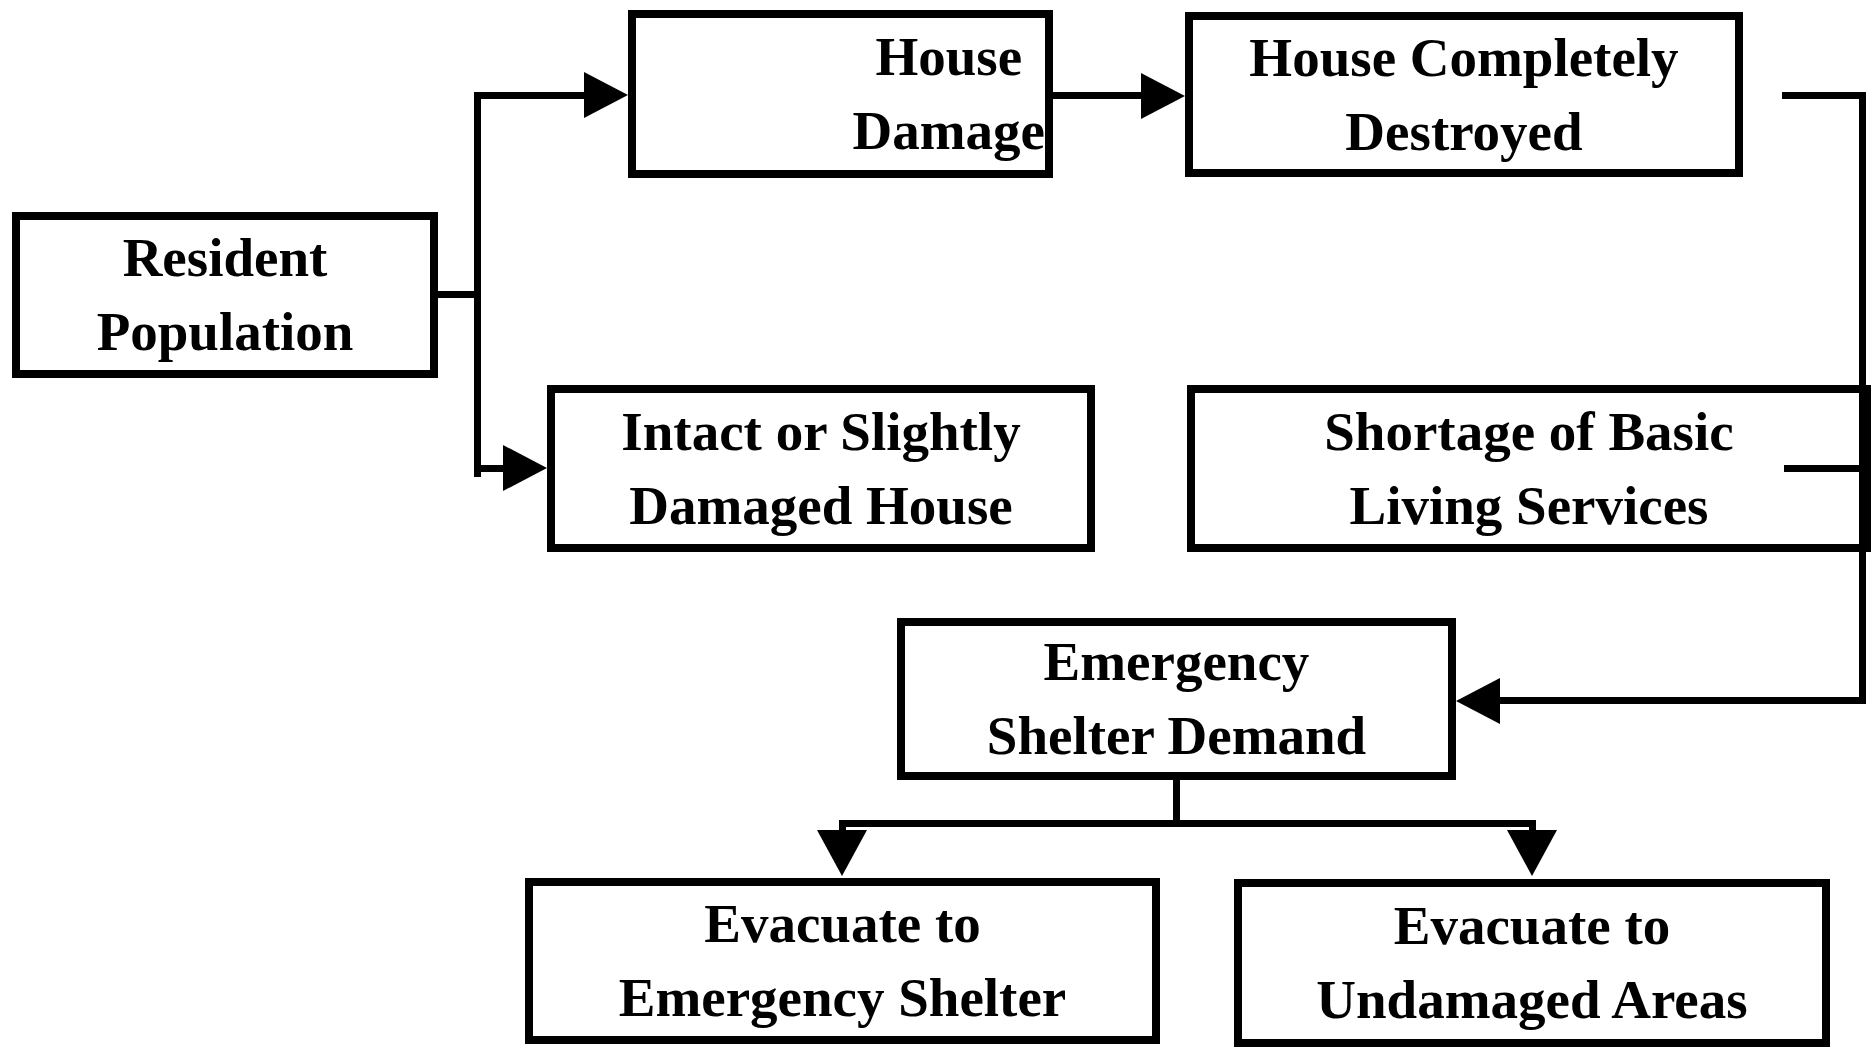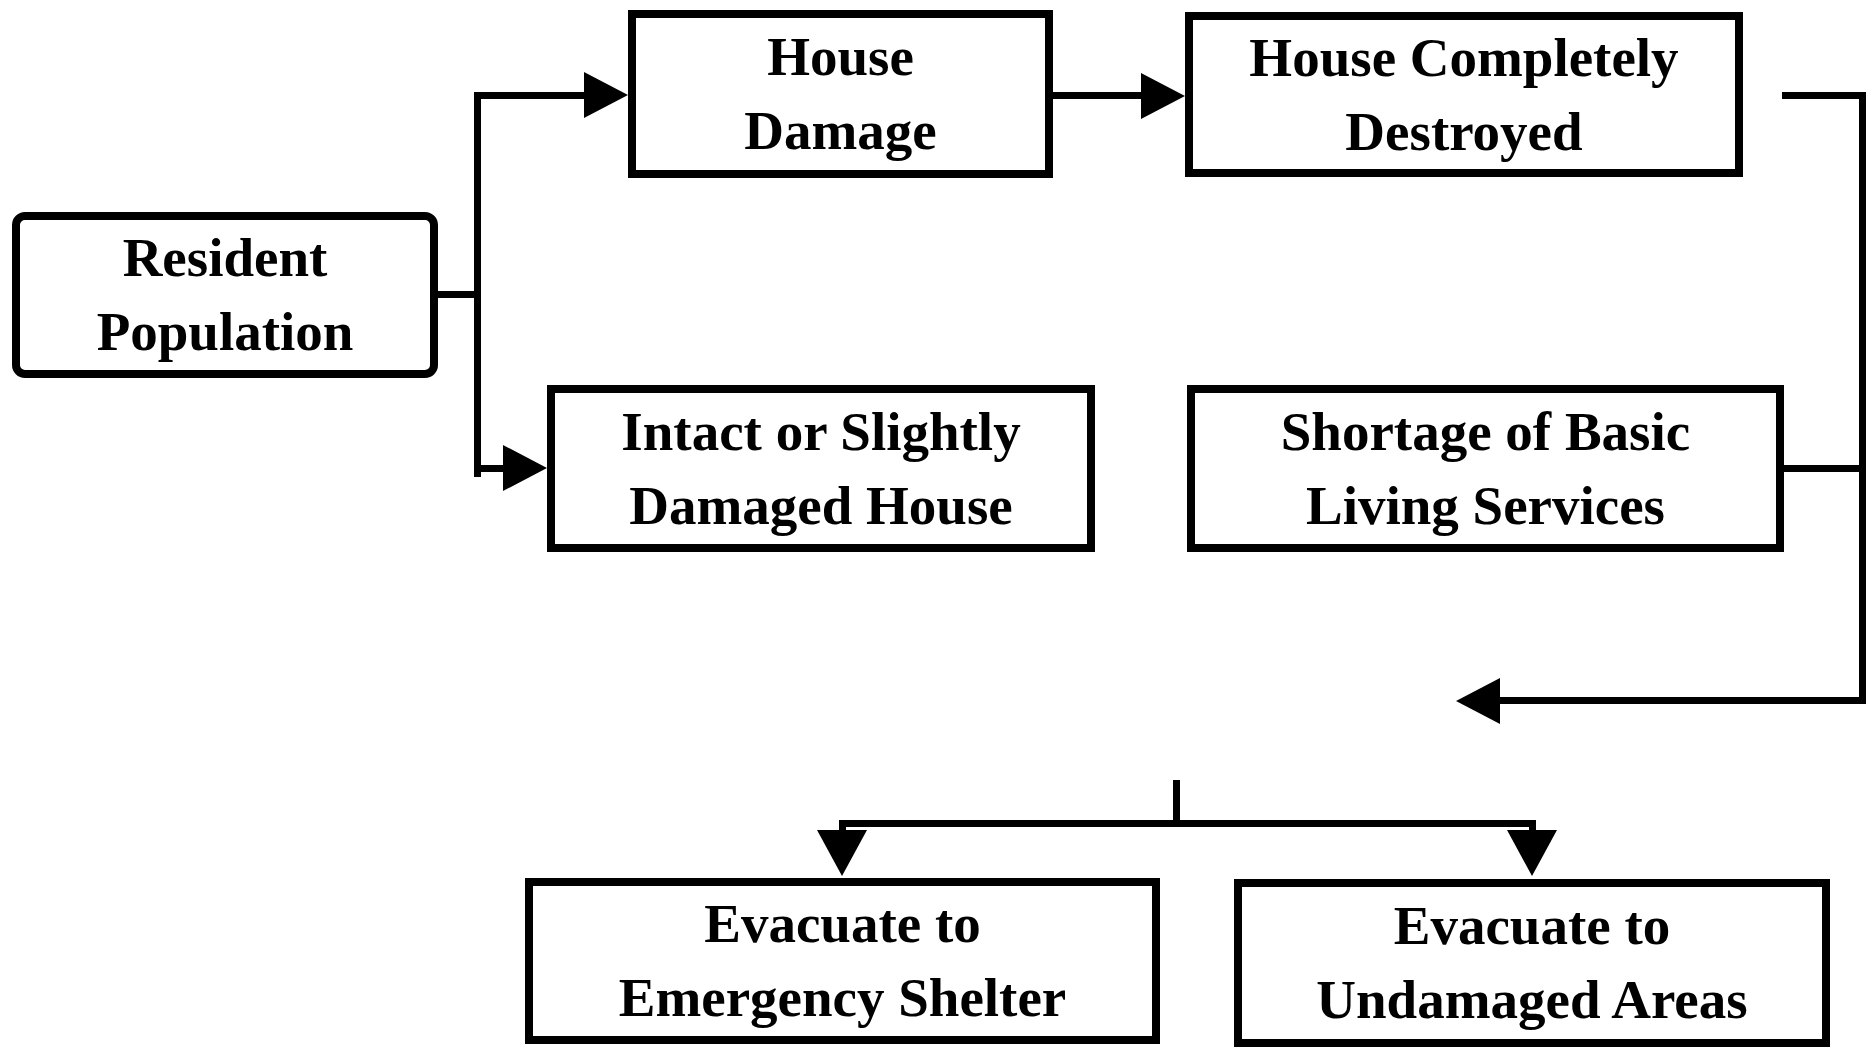--- a/index.html
+++ b/index.html
@@ -51,25 +51,25 @@
     border-top: 23px solid transparent;
     border-bottom: 23px solid transparent;
     border-right: 44px solid var(--line, #000000);
   }
   .arrow-down {
     border-left: 25px solid transparent;
     border-right: 25px solid transparent;
     border-top: 46px solid var(--line, #000000);
   }
   
-  #n-rp  { left: 12px;   top: 212px; width: 426px; height: 166px; border-radius: 13px; }
-  #n-hd  { left: 628px;  top: 10px;  width: 425px; height: 168px; }
+  #n-rp  { left: 12px;   top: 212px; width: 426px; height: 166px; }
+  #n-hd  { left: 628px;  top: 10px;  width: 425px; height: 168px; justify-content: flex-end; }
   #n-hcd { left: 1185px; top: 12px;  width: 558px; height: 165px; }
   #n-isd { left: 547px;  top: 385px; width: 548px; height: 167px; }
-  #n-sbl { left: 1187px; top: 385px; width: 597px; height: 167px; }
+  #n-sbl { left: 1187px; top: 385px; width: 684px; height: 167px; }
   #n-esd { left: 897px;  top: 618px; width: 559px; height: 162px; }
   #n-ees { left: 525px;  top: 878px; width: 635px; height: 166px; }
   #n-eua { left: 1234px; top: 879px; width: 596px; height: 168px; }
 </style>
 </head>
 <body>
 
 <div class="canvas">
 
   <div class="node" id="n-rp">
@@ -84,20 +84,24 @@
     <span class="node-label">House Completely
 Destroyed</span>
   </div>
   <div class="node" id="n-isd">
     <span class="node-label">Intact or Slightly
 Damaged House</span>
   </div>
   <div class="node" id="n-sbl">
     <span class="node-label">Shortage of Basic
 Living Services</span>
+  </div>
+  <div class="node" id="n-esd">
+    <span class="node-label">Emergency
+Shelter Demand</span>
   </div>
   <div class="node" id="n-ees">
     <span class="node-label">Evacuate to
 Emergency Shelter</span>
   </div>
   <div class="node" id="n-eua">
     <span class="node-label">Evacuate to
 Undamaged Areas</span>
   </div>
 

